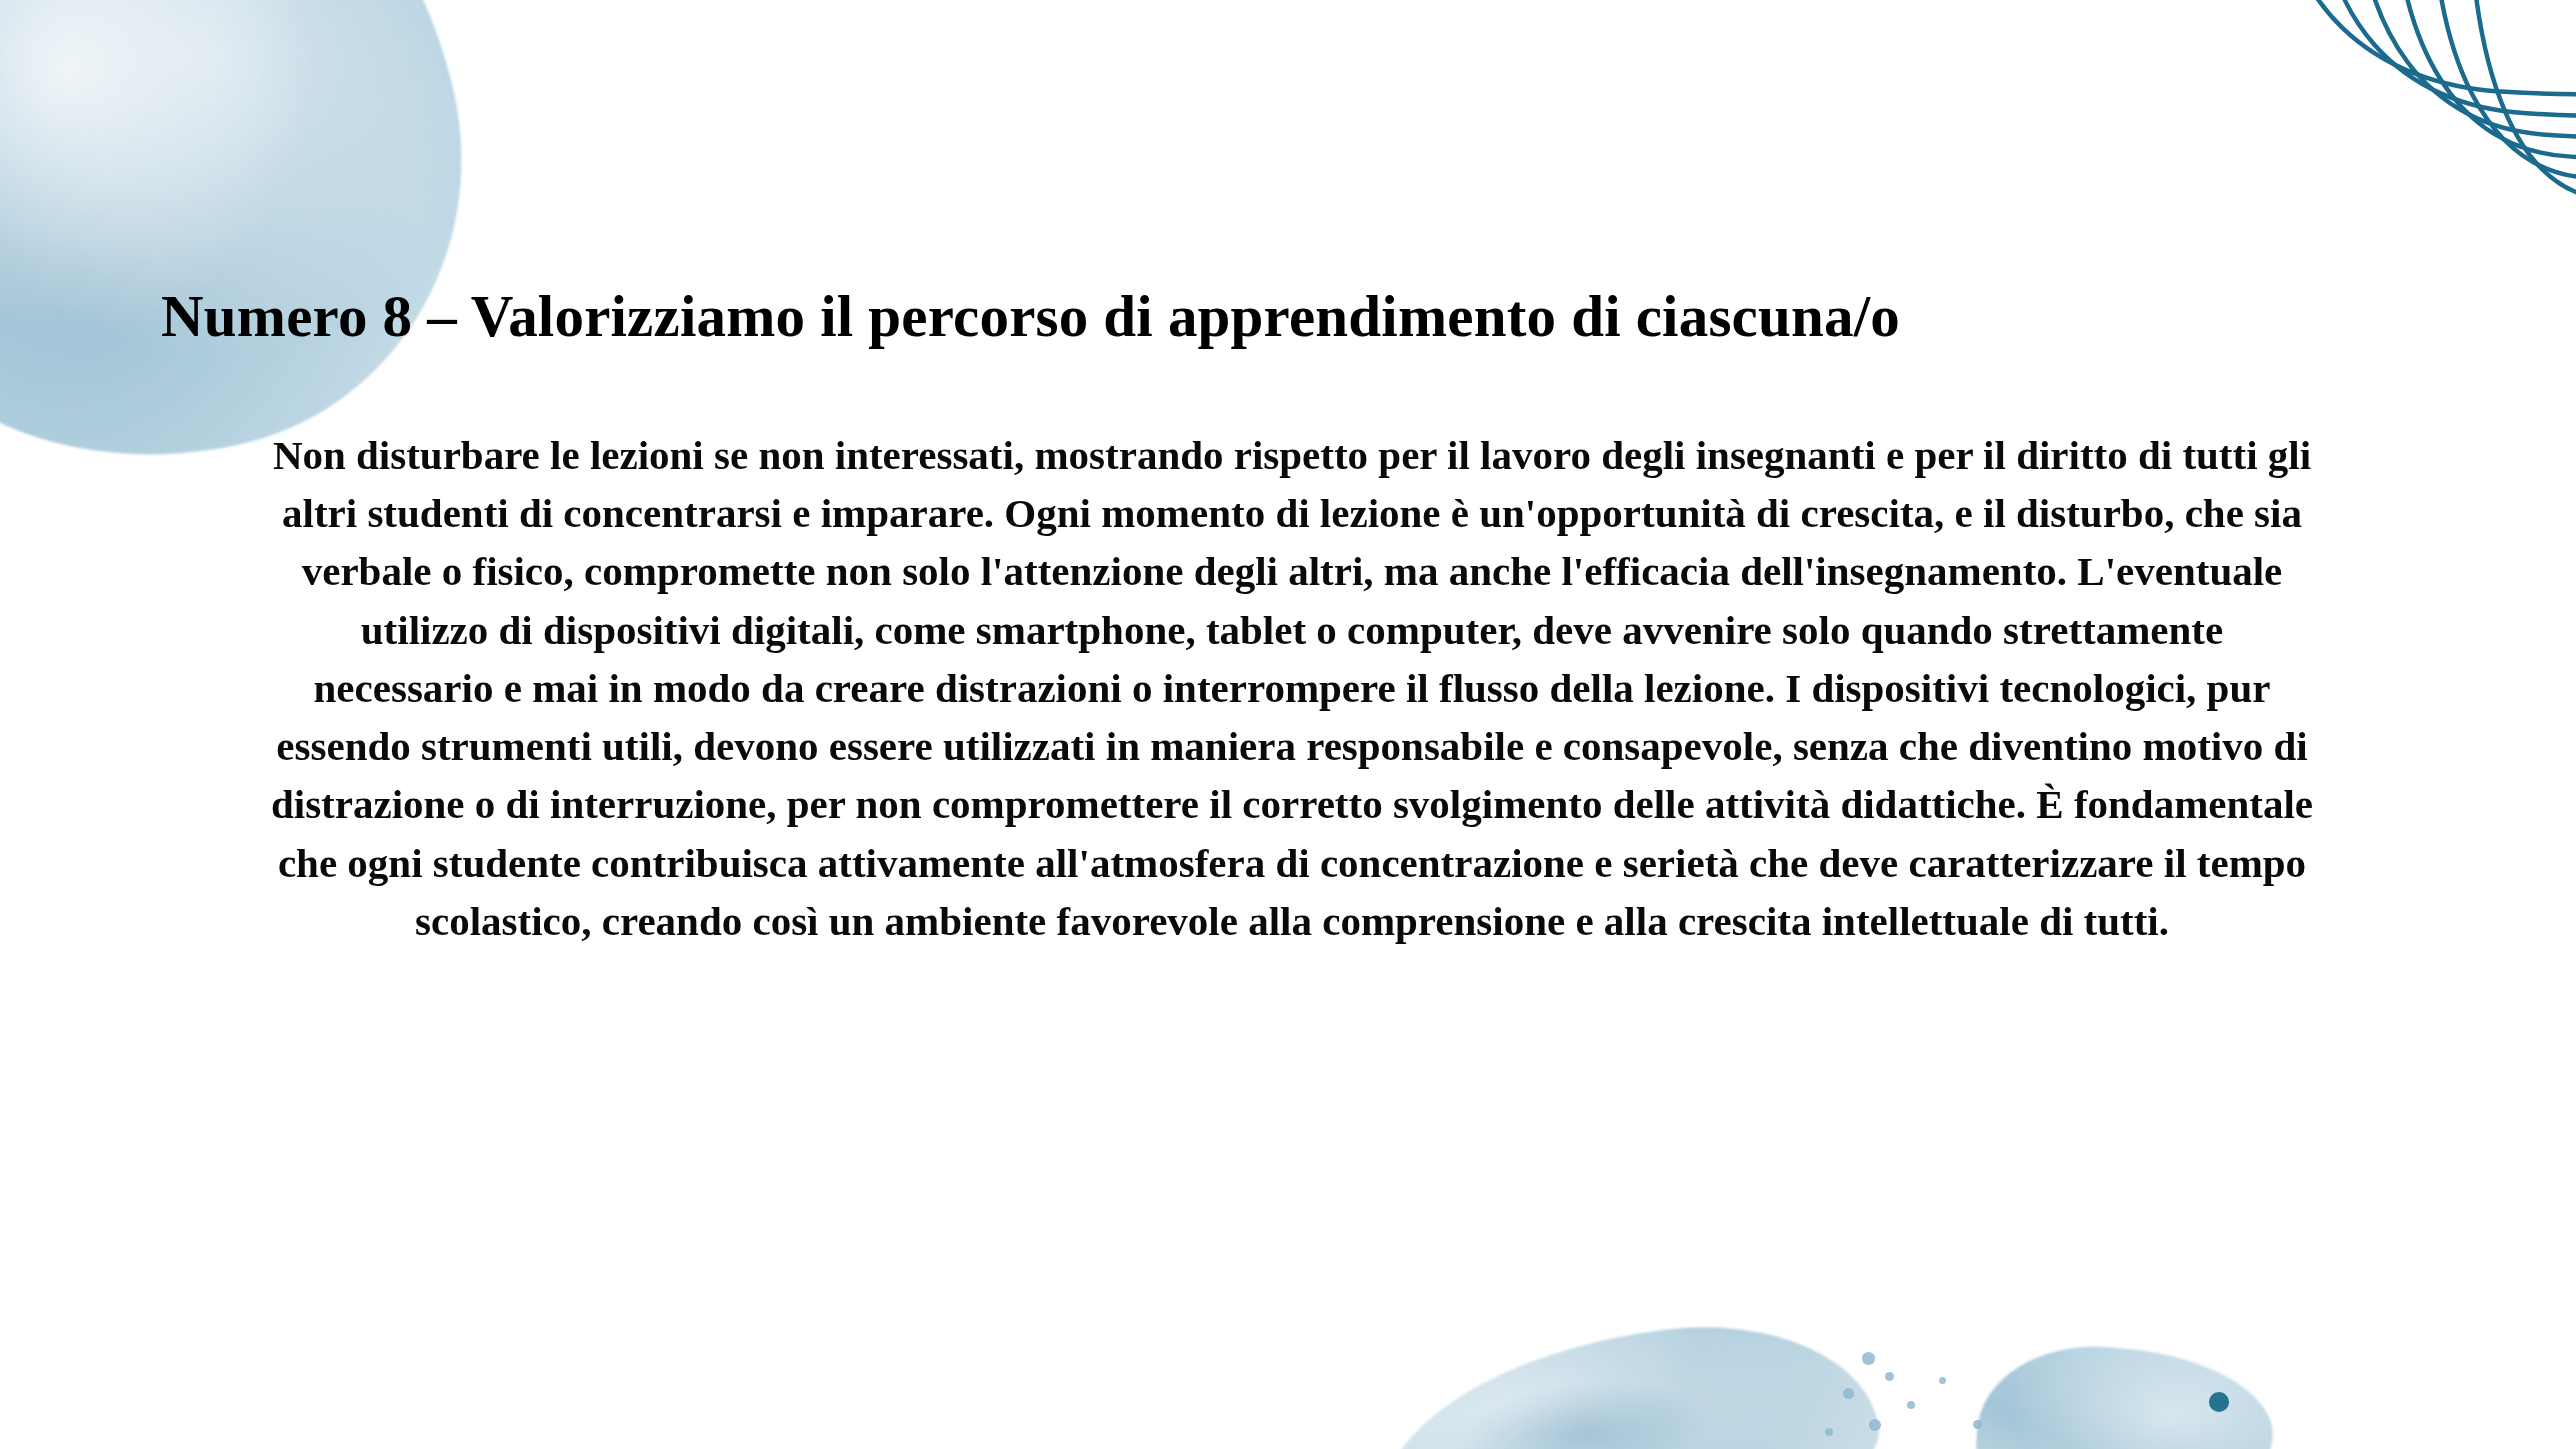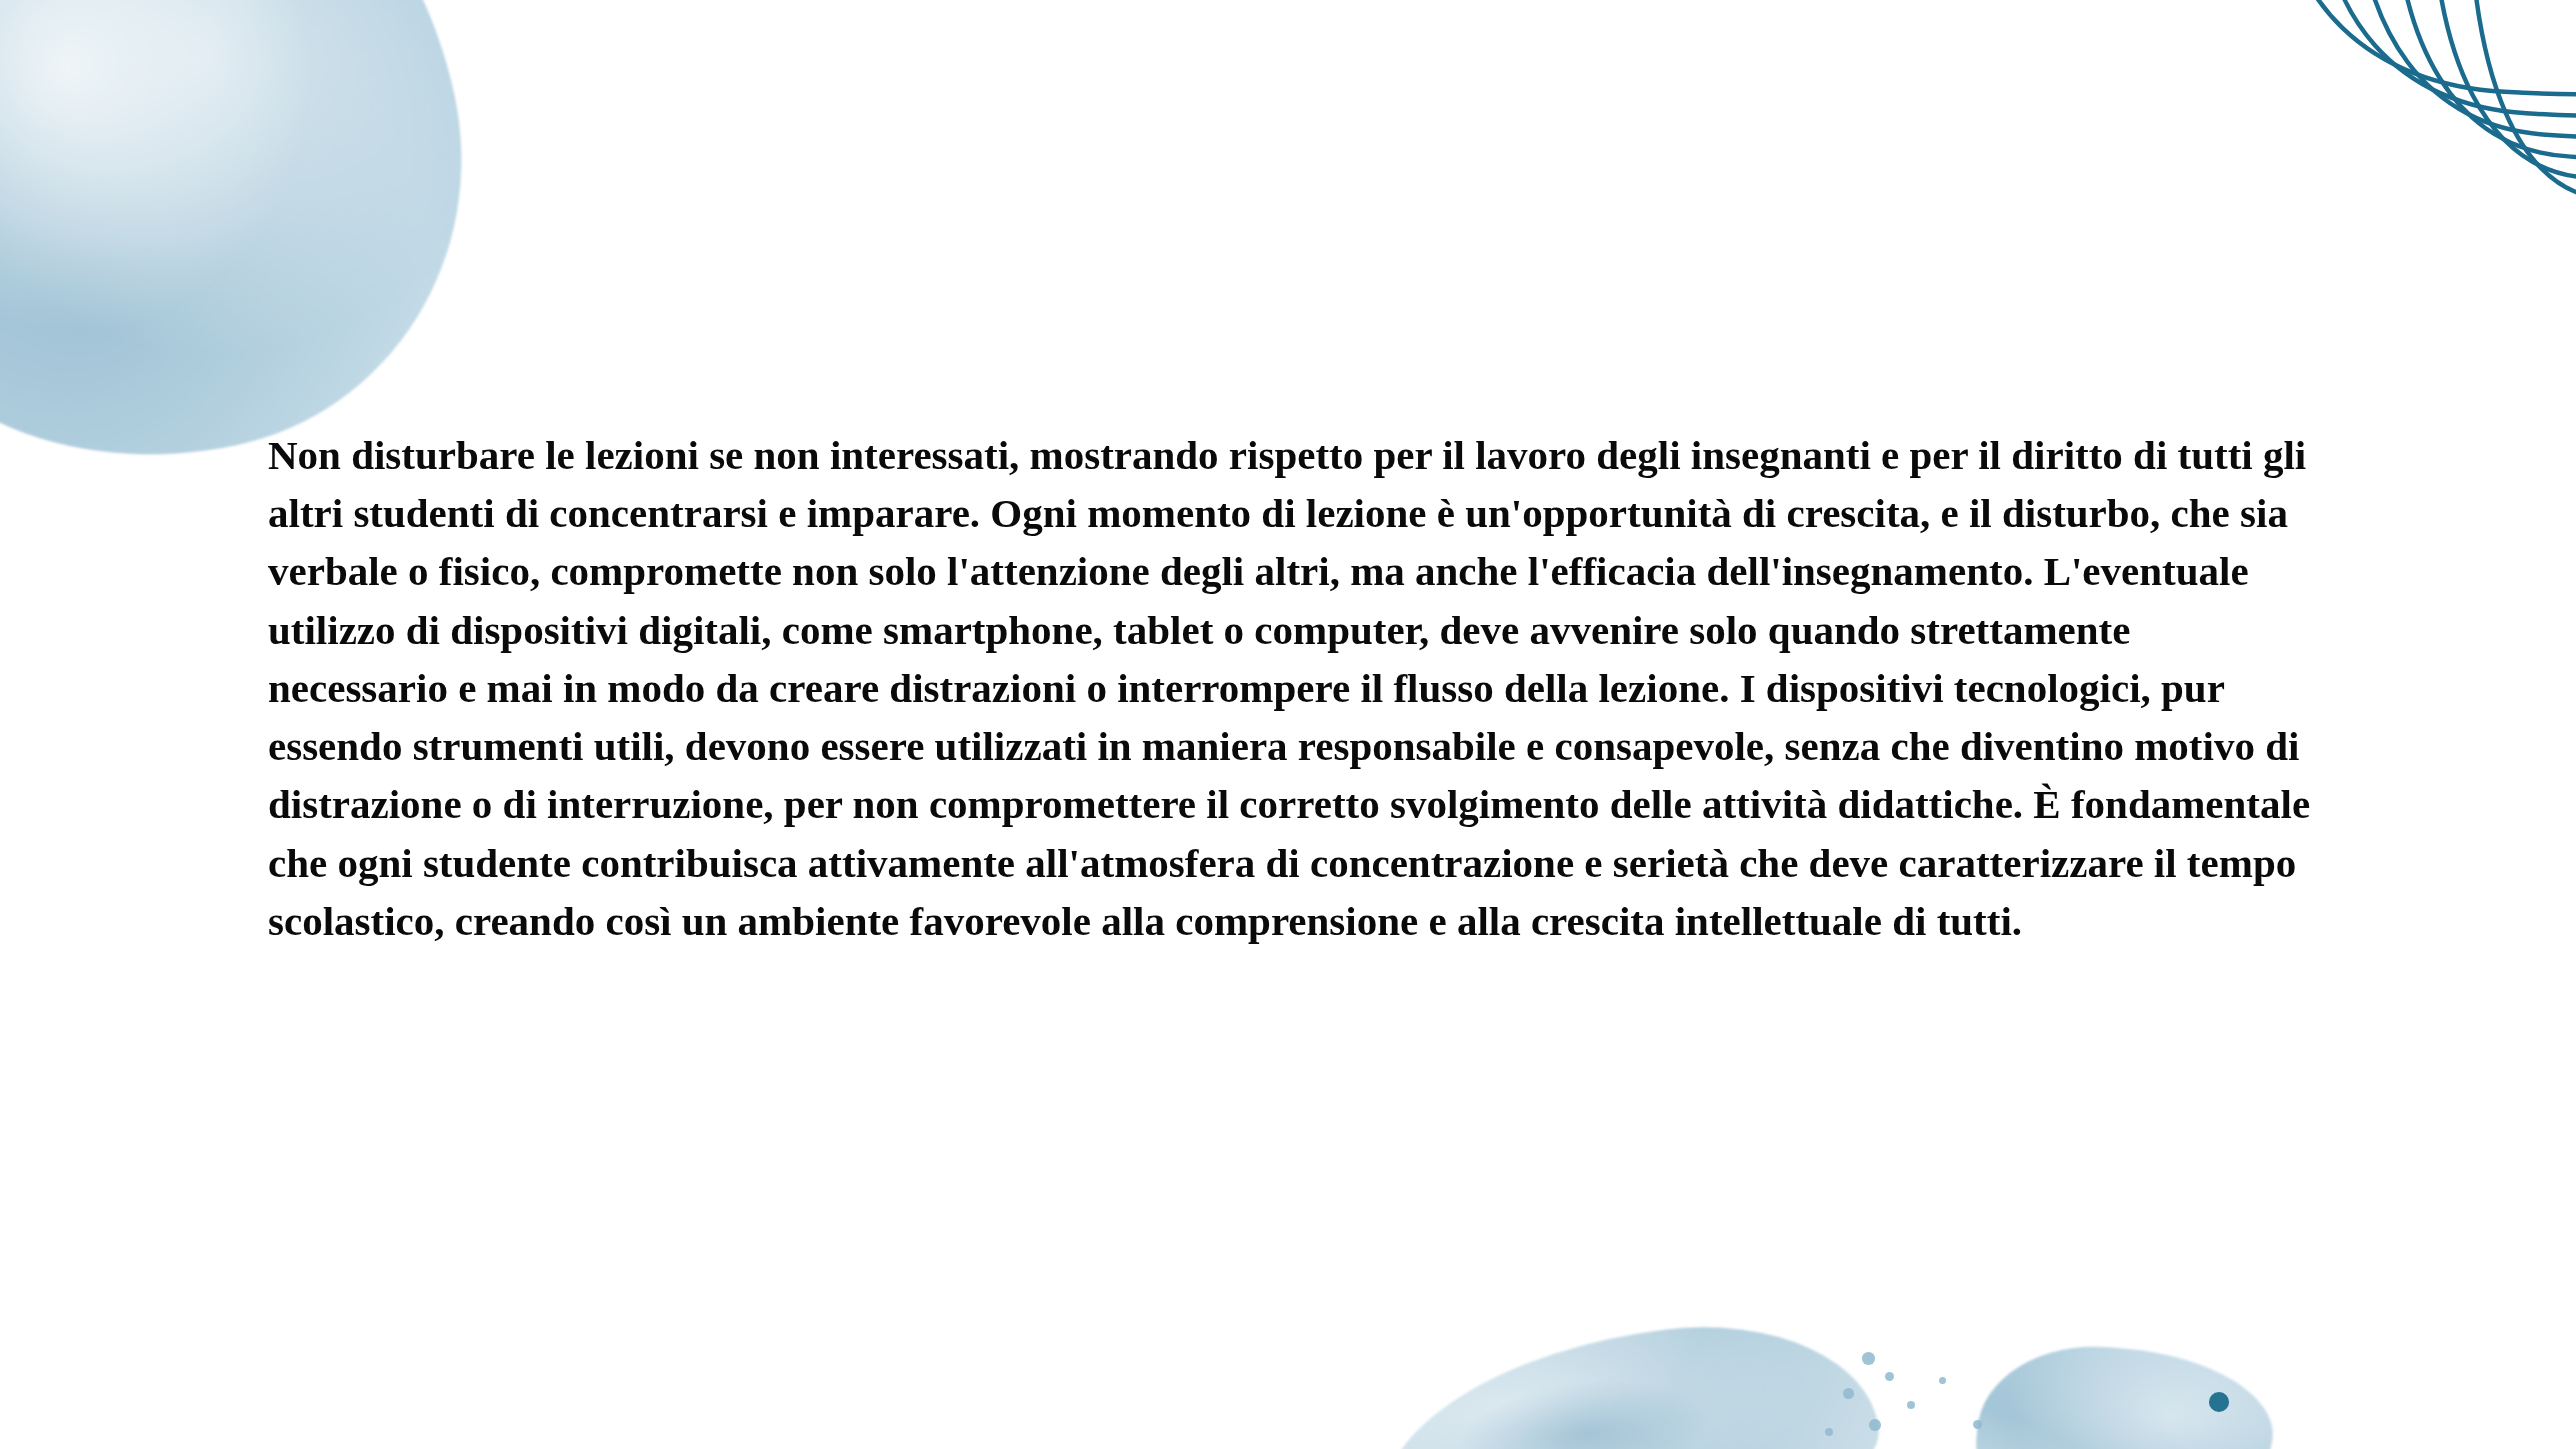--- a/index.html
+++ b/index.html
@@ -126,20 +126,21 @@
     white-space: nowrap;
   }
   .body-text {
     position: absolute;
     left: 268px;
     top: 385px;
     width: 2048px;
     font-size: 41px;
     font-weight: 700;
     line-height: 1.42;
+    text-align: center;
     color: #0a0a0a;
   }
 </style>
 </head>
 <body>
 
 <div class="slide">
 
   <div class="deco-layer">
 
@@ -165,17 +166,18 @@
     <div class="dot" style="left:1885px; top:1372px; width:9px; height:9px;"></div>
     <div class="dot" style="left:1843px; top:1388px; width:10.7px; height:10.7px;"></div>
     <div class="dot" style="left:1907px; top:1401px; width:8px;  height:8px;"></div>
     <div class="dot" style="left:1869px; top:1419px; width:11.6px; height:11.6px;"></div>
     <div class="dot" style="left:1939px; top:1377px; width:7.2px;  height:7.2px;"></div>
     <div class="dot" style="left:1825px; top:1428px; width:8px;  height:8px;"></div>
     <div class="dot dark" style="left:2209px; top:1392px; width:19.7px; height:19.7px;"></div>
     <div class="dot" style="left:1973px; top:1420px; width:9px; height:9px;"></div>
   </div>
 
+  <h1 class="title">Numero 8 – Valorizziamo il percorso di apprendimento di ciascuna/o</h1>
 
   <p class="body-text">Non disturbare le lezioni se non interessati, mostrando rispetto per il lavoro degli insegnanti e per il diritto di tutti gli altri studenti di concentrarsi e imparare. Ogni momento di lezione è un'opportunità di crescita, e il disturbo, che sia verbale o fisico, compromette non solo l'attenzione degli altri, ma anche l'efficacia dell'insegnamento. L'eventuale utilizzo di dispositivi digitali, come smartphone, tablet o computer, deve avvenire solo quando strettamente necessario e mai in modo da creare distrazioni o interrompere il flusso della lezione. I dispositivi tecnologici, pur essendo strumenti utili, devono essere utilizzati in maniera responsabile e consapevole, senza che diventino motivo di distrazione o di interruzione, per non compromettere il corretto svolgimento delle attività didattiche. È fondamentale che ogni studente contribuisca attivamente all'atmosfera di concentrazione e serietà che deve caratterizzare il tempo scolastico, creando così un ambiente favorevole alla comprensione e alla crescita intellettuale di tutti.</p>
 
 </div>
 
 
 </body></html>

